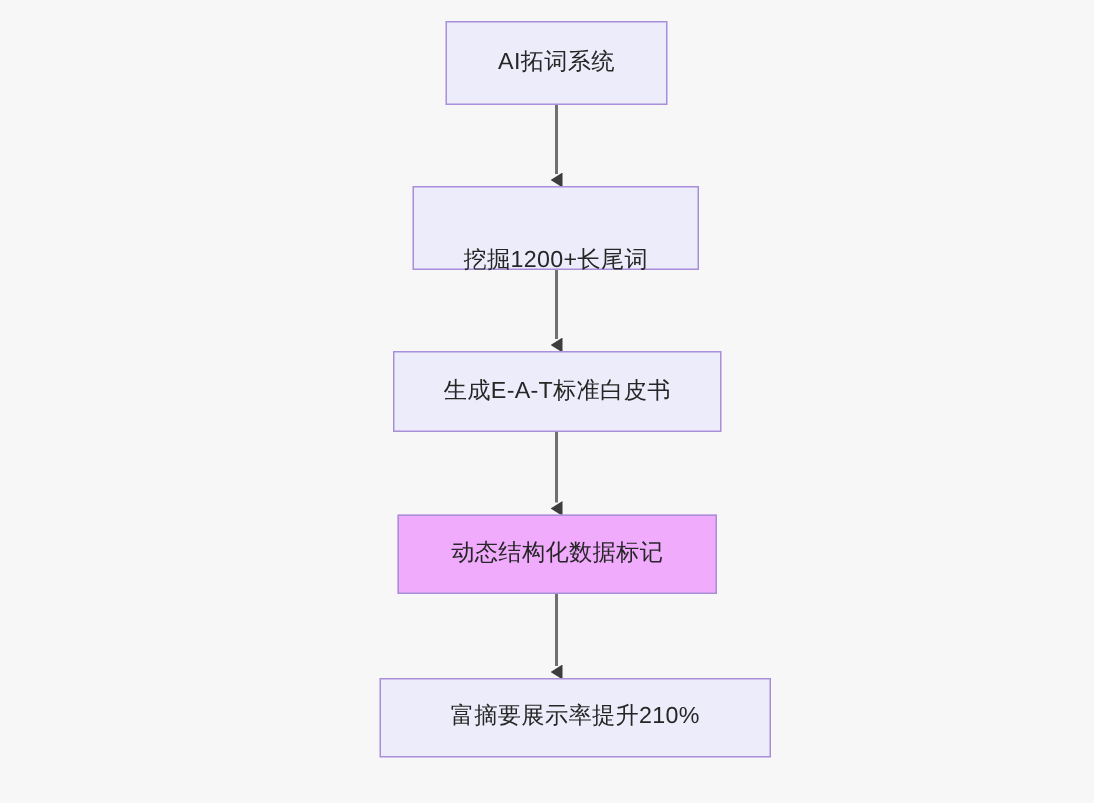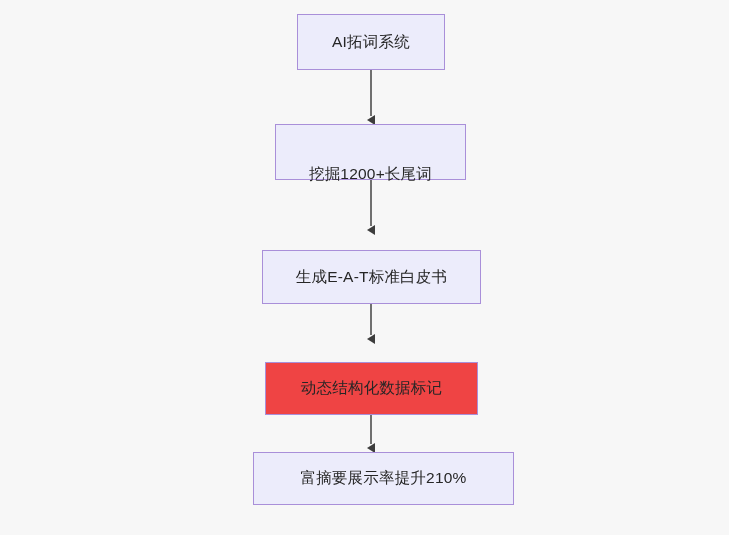--- a/index.html
+++ b/index.html
@@ -72,25 +72,25 @@
   </svg>
 
   <div class="node" id="node-0" style="left: 297px; top: 14px; width: 148px; height: 56px; background: rgb(236, 236, 251); border-color: rgb(169, 143, 217);">
     <span class="node-label" style="color: rgb(38, 38, 38);">AI拓词系统</span>
   </div>
 
   <div class="node" id="node-1" style="left: 275px; top: 124px; width: 191px; height: 56px; background: rgb(236, 236, 251); border-color: rgb(169, 143, 217);">
     <span class="node-label" style="color: rgb(38, 38, 38); margin-top: 44px;">挖掘1200+长尾词</span>
   </div>
 
-  <div class="node" id="node-2" style="left: 262px; top: 234px; width: 219px; height: 54px; background: rgb(236, 236, 251); border-color: rgb(169, 143, 217); margin-top: 16px;">
+  <div class="node" id="node-2" style="left: 262px; top: 234px; width: 219px; height: 54px; background: rgb(236, 236, 251); border-color: rgb(169, 143, 217);">
     <span class="node-label" style="color: rgb(38, 38, 38);">生成E-A-T标准白皮书</span>
   </div>
 
-  <div class="node" id="node-3" style="left: 265px; top: 362px; width: 213px; height: 53px; background: #ef4444; border-color: rgb(169, 143, 217);">
+  <div class="node" id="node-3" style="left: 265px; top: 343px; width: 213px; height: 53px; background: #f0abfc; border-color: rgb(169, 143, 217);">
     <span class="node-label" style="color: rgb(38, 38, 38);">动态结构化数据标记</span>
   </div>
 
   <div class="node" id="node-4" style="left: 253px; top: 452px; width: 261px; height: 53px; background: rgb(236, 236, 251); border-color: rgb(169, 143, 217);">
     <span class="node-label" style="color: rgb(38, 38, 38);">富摘要展示率提升210%</span>
   </div>
 
 </div>
 
 </body></html>

